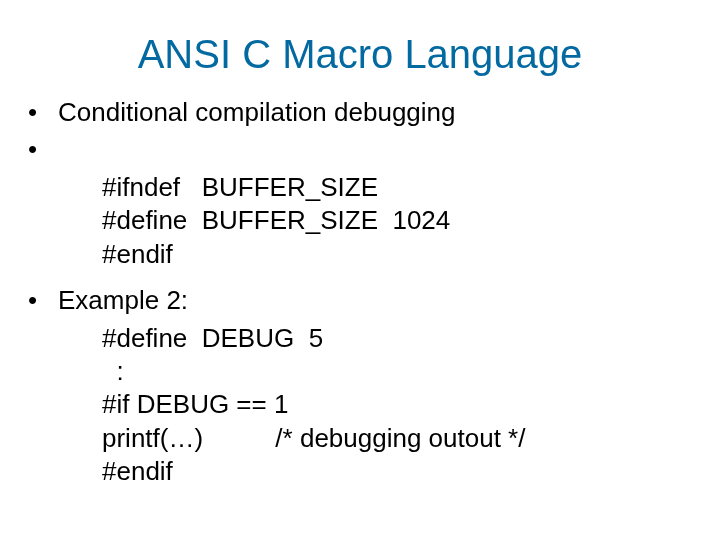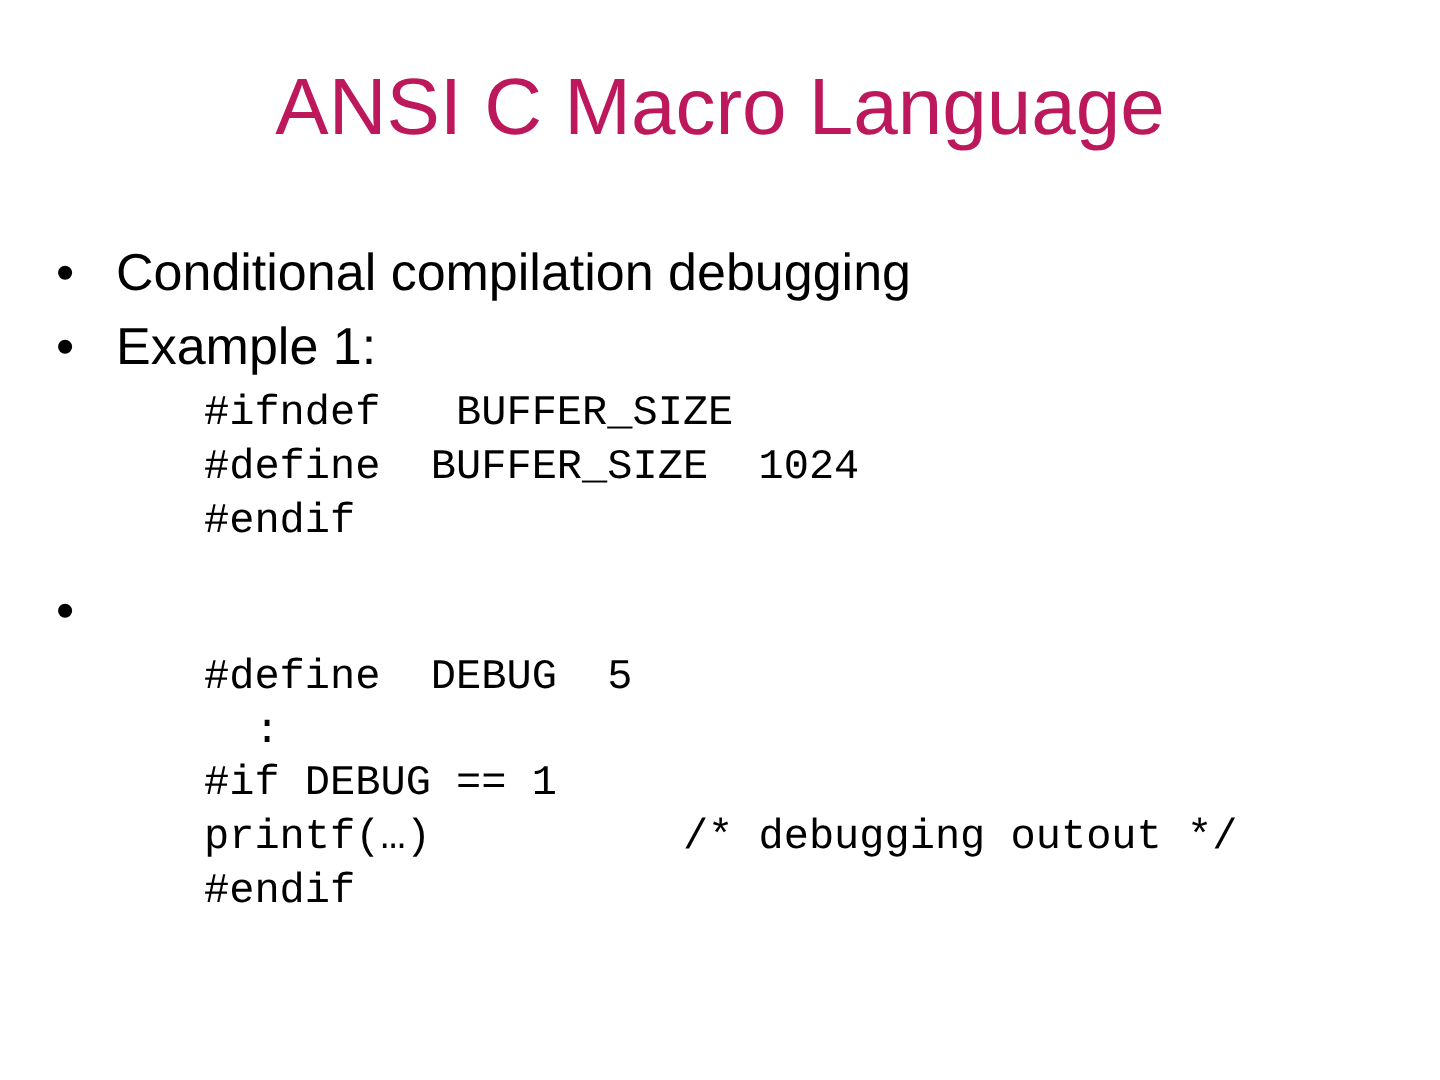--- a/index.html
+++ b/index.html
@@ -10,66 +10,66 @@
       font-family: Arial, Helvetica, sans-serif;
       background: #ffffff;
       color: #000000;
       box-sizing: border-box;
     }
     .slide {
       padding: 24px 20px 0 20px;
       box-sizing: border-box;
     }
     .title {
-      color: #be185d;
+      color: #0369a1;
       font-size: 40px;
       font-weight: normal;
       text-align: center;
-      margin: 8px 0 44px 0;
+      margin: 8px 0 20px 0;
     }
     .bullet-row {
       display: flex;
       align-items: flex-start;
       font-size: 26px;
       margin: 0 0 6px 8px;
     }
     .bullet-dot {
       width: 30px;
       flex-shrink: 0;
     }
     .code-block {
-      font-size: 21px;
+      font-size: 26px;
       margin: 6px 0 14px 82px;
       white-space: pre;
-      font-family: Liberation Mono, monospace;
+      font-family: Liberation Sans, sans-serif;
       line-height: 1.28;
     }
   </style>
 </head>
 <body>
 
 <div class="slide">
   <h1 class="title">ANSI C Macro Language</h1>
 
   <div class="bullet-row">
     <span class="bullet-dot">•</span>
     <span>Conditional compilation debugging</span>
   </div>
 
   <div class="bullet-row">
     <span class="bullet-dot">•</span>
-    <span>Example 1:</span>
   </div>
 
   <div class="code-block">#ifndef   BUFFER_SIZE
 #define  BUFFER_SIZE  1024
 #endif</div>
 
   <div class="bullet-row">
     <span class="bullet-dot">•</span>
+    <span>Example 2:</span>
   </div>
 
   <div class="code-block">#define  DEBUG  5
   :
 #if DEBUG == 1
 printf(…)          /* debugging outout */
 #endif</div>
 </div>
 
 </body></html>

